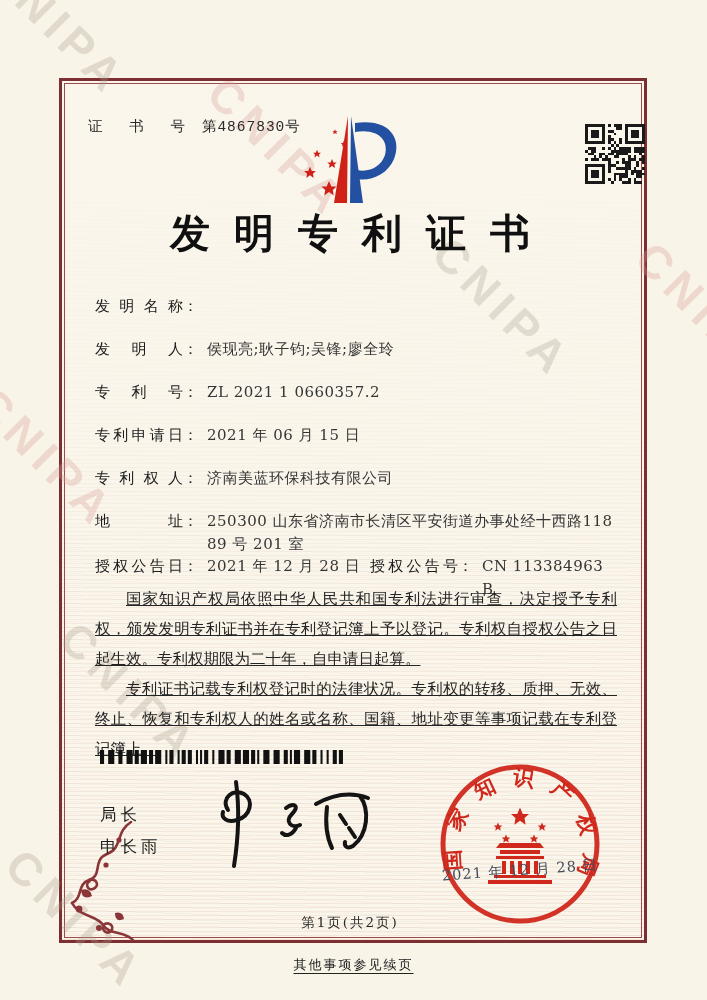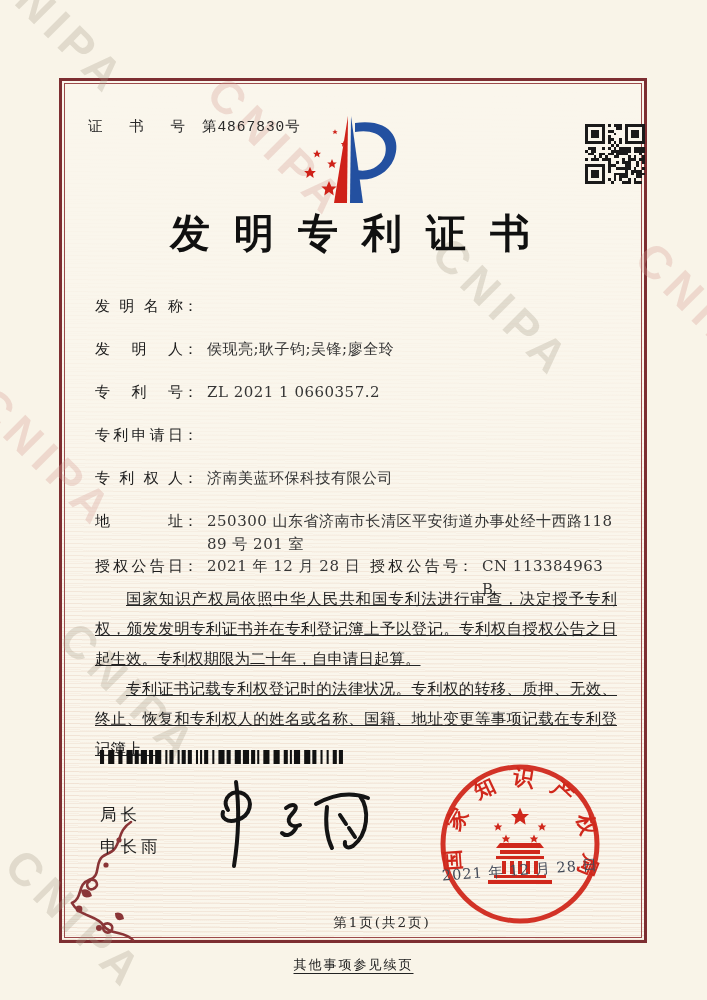--- a/index.html
+++ b/index.html
@@ -56,21 +56,21 @@
   .barcode{position:absolute;left:100px;top:749px;width:245px;height:14px;z-index:2;}
   .signer{position:absolute;left:100px;z-index:2;font-size:16.5px;letter-spacing:4px;color:#1e1e1e;}
   .signer.t1{top:804px;}
   .signer.t2{top:836px;}
   .sig{position:absolute;left:200px;top:776px;width:185px;height:102px;z-index:3;}
   .seal{position:absolute;left:437px;top:761px;width:166px;height:166px;z-index:3;}
   .seal-date{
     position:absolute;left:-8px;top:100px;width:182px;text-align:center;z-index:4;
     font-size:14.5px;letter-spacing:1px;color:#434a58;transform:rotate(-4deg);
   }
-  .pagenum{position:absolute;left:59px;top:914px;width:582px;text-align:center;z-index:2;font-size:13.5px;letter-spacing:2px;color:#2a2a2a;padding-left:32px;}
+  .pagenum{position:absolute;left:59px;top:914px;width:582px;text-align:center;z-index:2;font-size:13.5px;letter-spacing:2px;color:#2a2a2a;}
   .note{position:absolute;left:0;top:956px;width:707px;text-align:center;z-index:2;font-size:13px;letter-spacing:2px;color:#222;
         text-decoration:underline;text-underline-offset:4px;}
   .ornament{position:absolute;left:59px;top:818px;width:88px;height:126px;z-index:2;}
 </style>
 </head>
 <body>
 
 <svg width="0" height="0" style="position:absolute">
   <defs>
     <polygon id="st" points="0,-10 2.94,-3.09 9.51,-3.09 4.76,1.18 5.88,8.09 0,3.82 -5.88,8.09 -4.76,1.18 -9.51,-3.09 -2.94,-3.09"></polygon>
@@ -285,20 +285,21 @@
     <span class="fval">侯现亮;耿子钧;吴锋;廖全玲</span>
   </div>
   <div class="frow" style="top:381px">
     <span class="flabel">专利号</span>
       <span class="fcolon">：</span>
     <span class="fval">ZL 2021 1 0660357.2</span>
   </div>
   <div class="frow" style="top:424px">
     <span class="flabel">专利申请日</span>
       <span class="fcolon">：</span>
+    <span class="fval">2021 年 06 月 15 日</span>
   </div>
   <div class="frow" style="top:467px">
     <span class="flabel">专利权人</span>
       <span class="fcolon">：</span>
     <span class="fval">济南美蓝环保科技有限公司</span>
   </div>
   <div class="frow" style="top:510px">
     <span class="flabel">地址</span>
       <span class="fcolon">：</span>
     <span class="fval">

